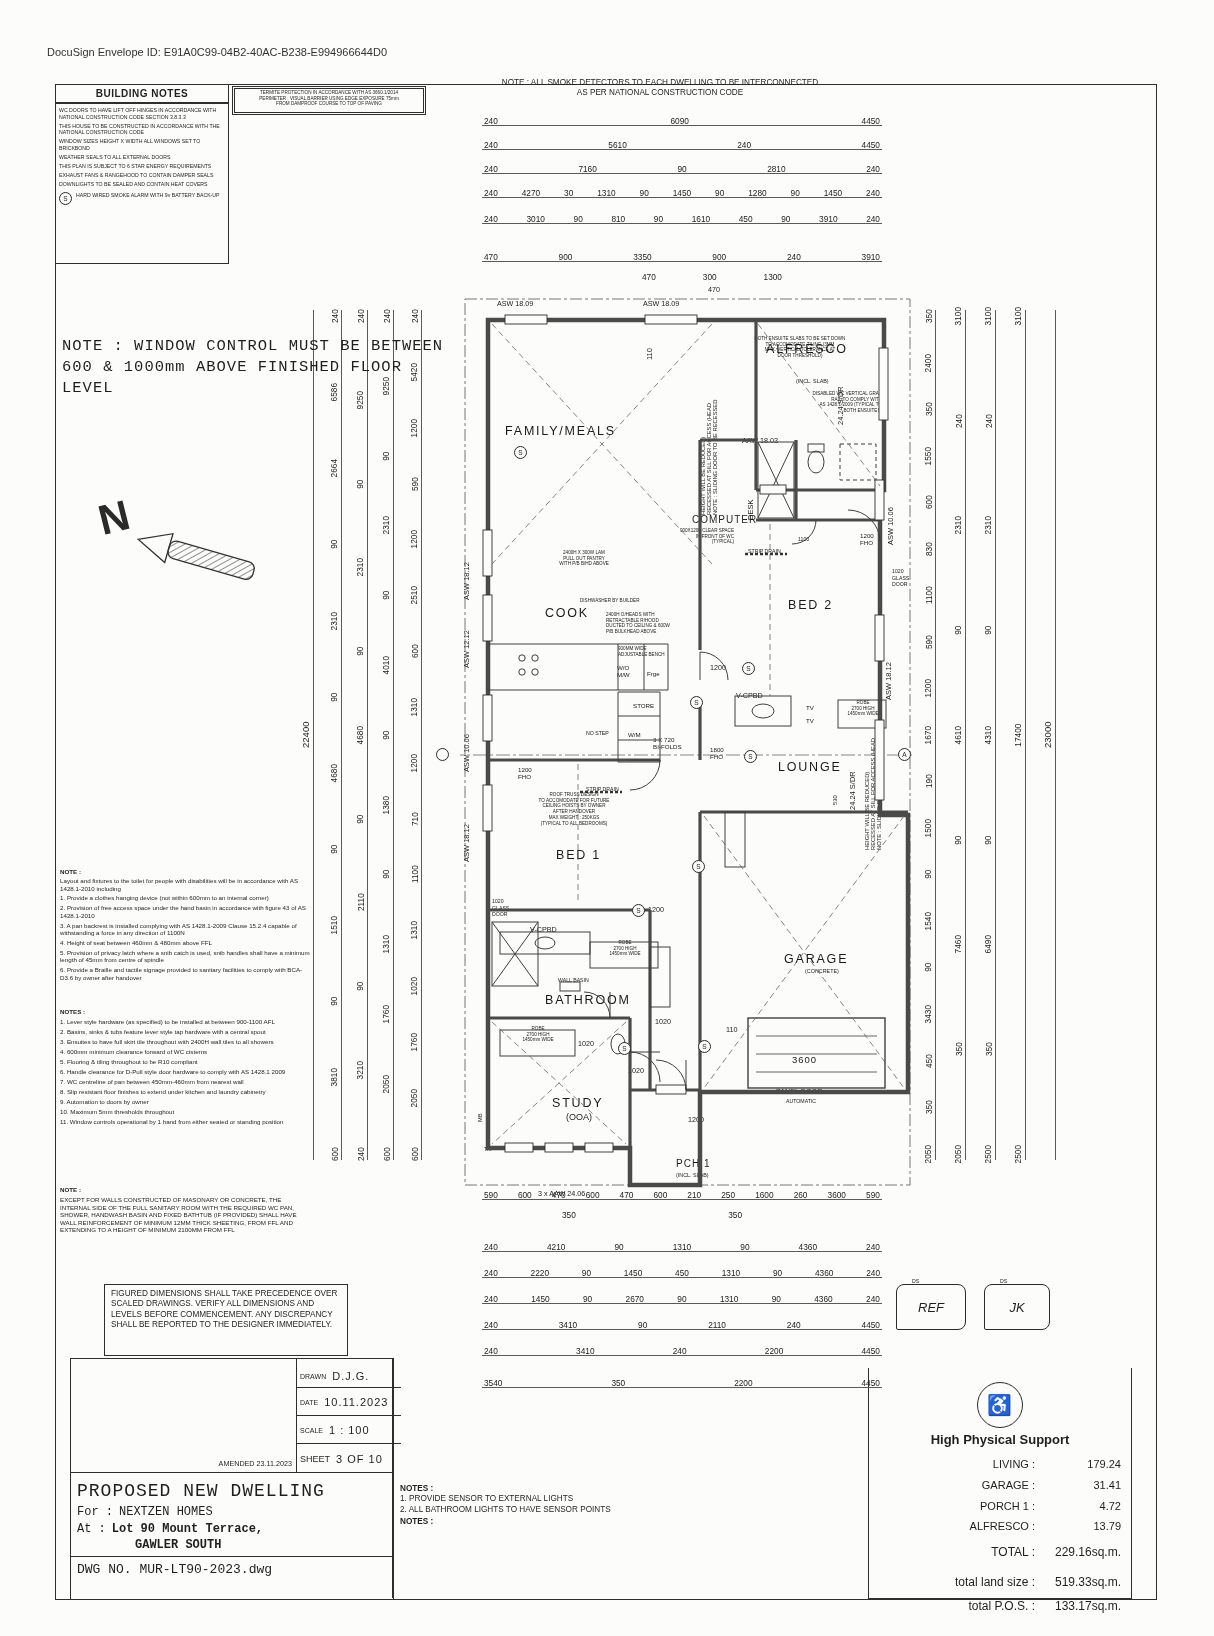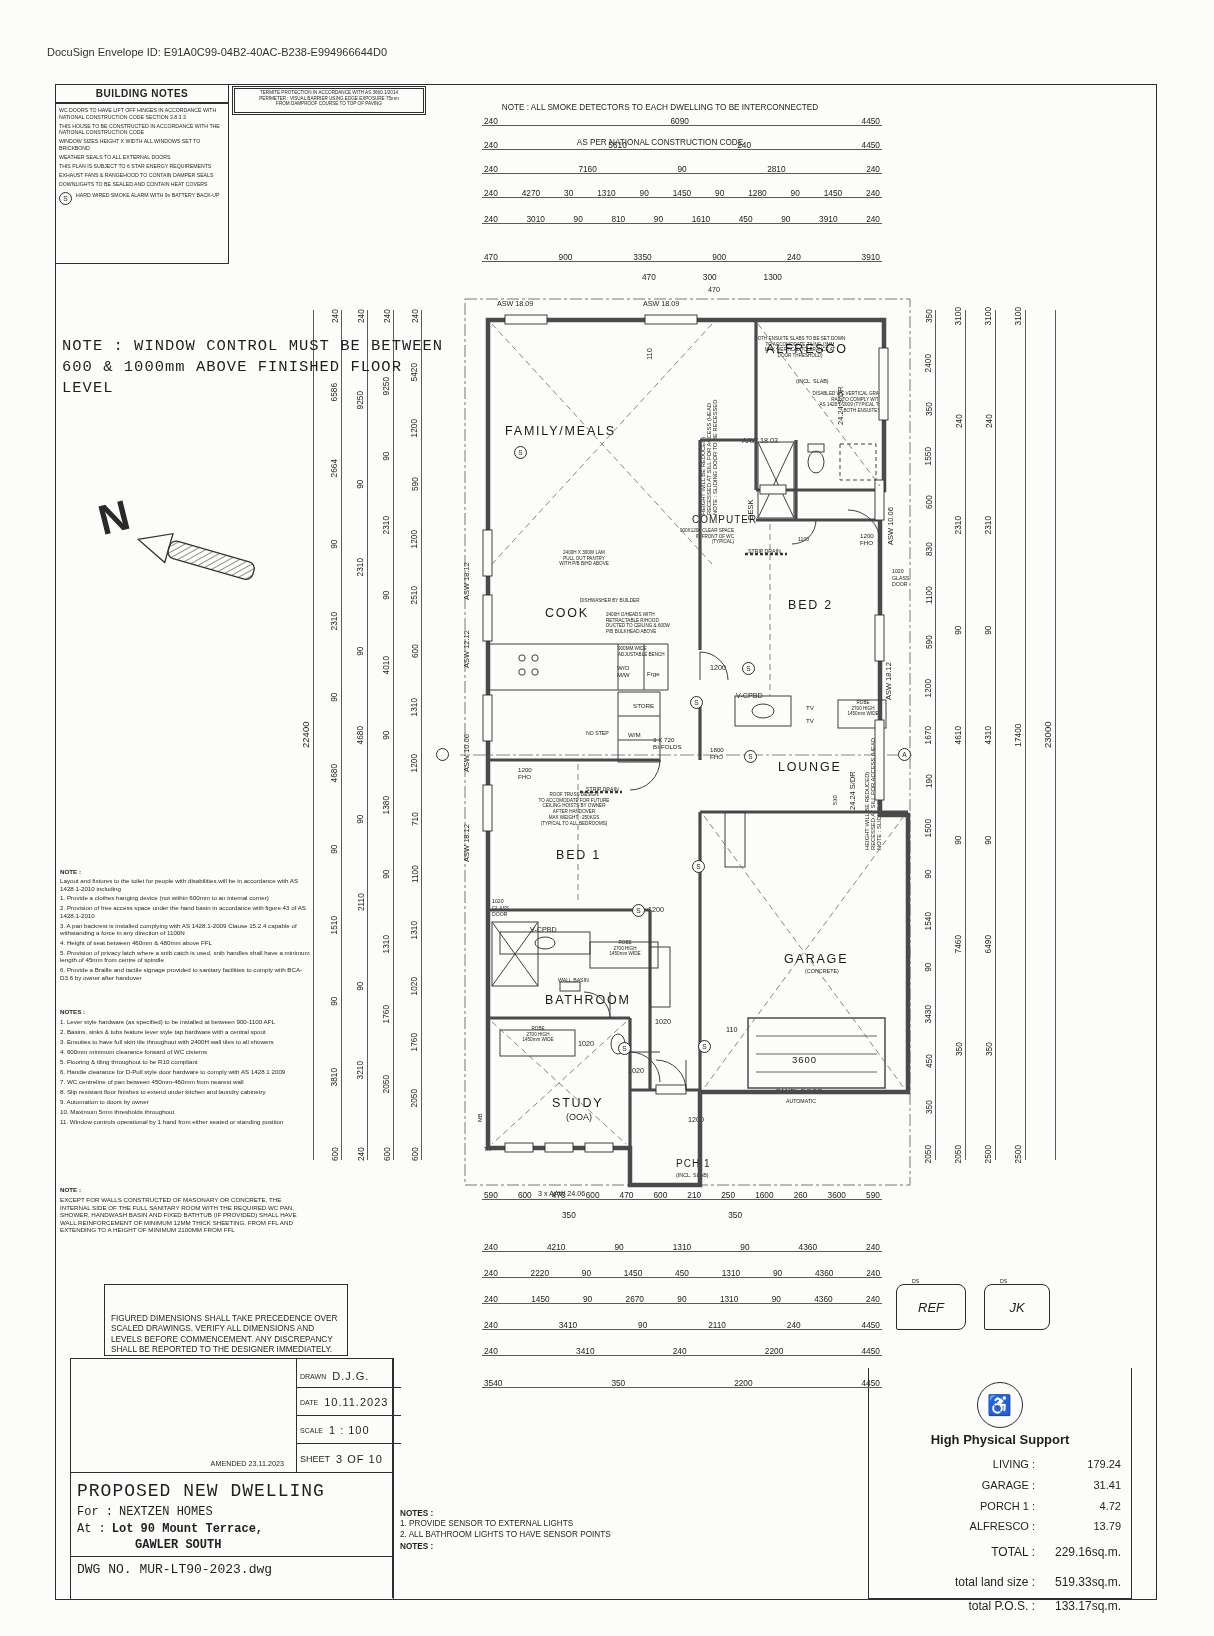--- a/index.html
+++ b/index.html
@@ -4,21 +4,21 @@
 <style>
   html,body{margin:0;padding:0;background:#e8e8e6;}
   .sheet{position:relative;width:1214px;height:1636px;background:#fcfcfa;font-family:"Liberation Sans",sans-serif;color:#1f1f1f;overflow:hidden;}
   .abs{position:absolute;}
   .frame{position:absolute;left:55px;top:84px;width:1100px;height:1514px;border:1.6px solid #2e2e2e;}
   .box{position:absolute;border:1.2px solid #2e2e2e;background:#fcfcfa;}
   .t4{font-size:4.6px;line-height:1.25;}
   .t5{font-size:5.2px;line-height:1.25;}
   .t6{font-size:6.2px;line-height:1.2;}
   .t7{font-size:7.2px;line-height:1.2;}
-  .t8{font-size:8.2px;line-height:1.25;margin-top:25px;}
+  .t8{font-size:8.2px;line-height:1.25;}
   .t9{font-size:9.5px;line-height:1.25;}
   .pre{white-space:pre-line;}
   .ctr{text-align:center;}
   .rt{text-align:right;}
   .room{position:absolute;font-size:12.5px;letter-spacing:1.8px;color:#1a1a1a;white-space:nowrap;}
   .room-sm{position:absolute;font-size:10px;letter-spacing:1px;white-space:nowrap;}
   .sub{font-size:5.4px;letter-spacing:0;}
   .lab{position:absolute;color:#1a1a1a;white-space:pre-line;}
   .vlab{position:absolute;color:#1a1a1a;white-space:pre;transform-origin:0 0;transform:rotate(-90deg);font-size:7.5px;}
   .vlab.small{font-size:5.8px;}
@@ -612,21 +612,21 @@
     <div style="font-weight:bold;margin-bottom:3px;">NOTE :</div>
     <div class="t6">EXCEPT FOR WALLS CONSTRUCTED OF MASONARY OR CONCRETE, THE INTERNAL SIDE OF THE FULL SANITARY ROOM WITH THE REQUIRED WC PAN, SHOWER, HANDWASH BASIN AND FIXED BATHTUB (IF PROVIDED) SHALL HAVE WALL REINFORCEMENT OF MINIMUM 12MM THICK SHEETING, FROM FFL AND EXTENDING TO A HEIGHT OF MINIMUM 2100MM FROM FFL</div>
   </div>
 
   <div class="box" style="left:104px;top:1284px;width:242px;height:70px;border-width:1.6px;">
     <div class="t8" style="padding:4px 6px;">FIGURED DIMENSIONS SHALL TAKE PRECEDENCE OVER SCALED DRAWINGS. VERIFY ALL DIMENSIONS AND LEVELS BEFORE COMMENCEMENT. ANY DISCREPANCY SHALL BE REPORTED TO THE DESIGNER IMMEDIATELY.</div>
   </div>
 
   <div class="box" style="left:70px;top:1358px;width:322px;height:114px;">
     <div class="abs" style="left:0;top:0;width:225px;height:114px;border-right:1.2px solid #2e2e2e;">
-      <div class="abs t7" style="right:12px;bottom:4px;margin-top:24px;">AMENDED 23.11.2023</div>
+      <div class="abs t7" style="right:4px;bottom:4px;margin-top:24px;">AMENDED 23.11.2023</div>
     </div>
     <div class="tb-cell" style="left:225px;top:3px;width:97px;height:28px;border-top:none;">
       <span class="tb-lab">DRAWN</span>
       <span class="tb-val">D.J.G.</span>
     </div>
     <div class="tb-cell" style="left:225px;top:28px;width:97px;height:28px;">
       <span class="tb-lab">DATE</span>
       <span class="tb-val">10.11.2023</span>
     </div>
     <div class="tb-cell" style="left:225px;top:56px;width:97px;height:28px;">

